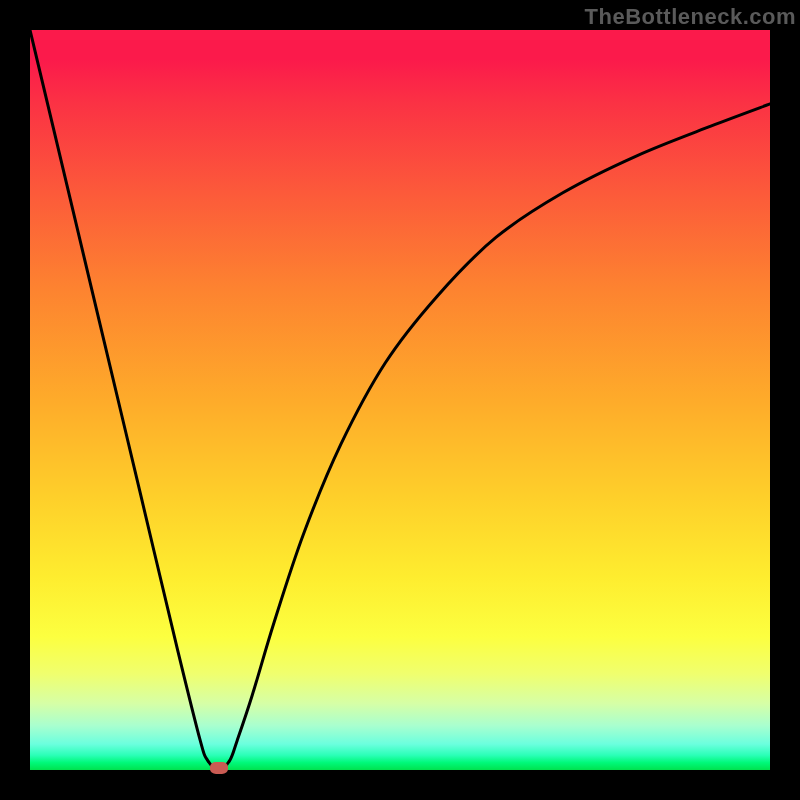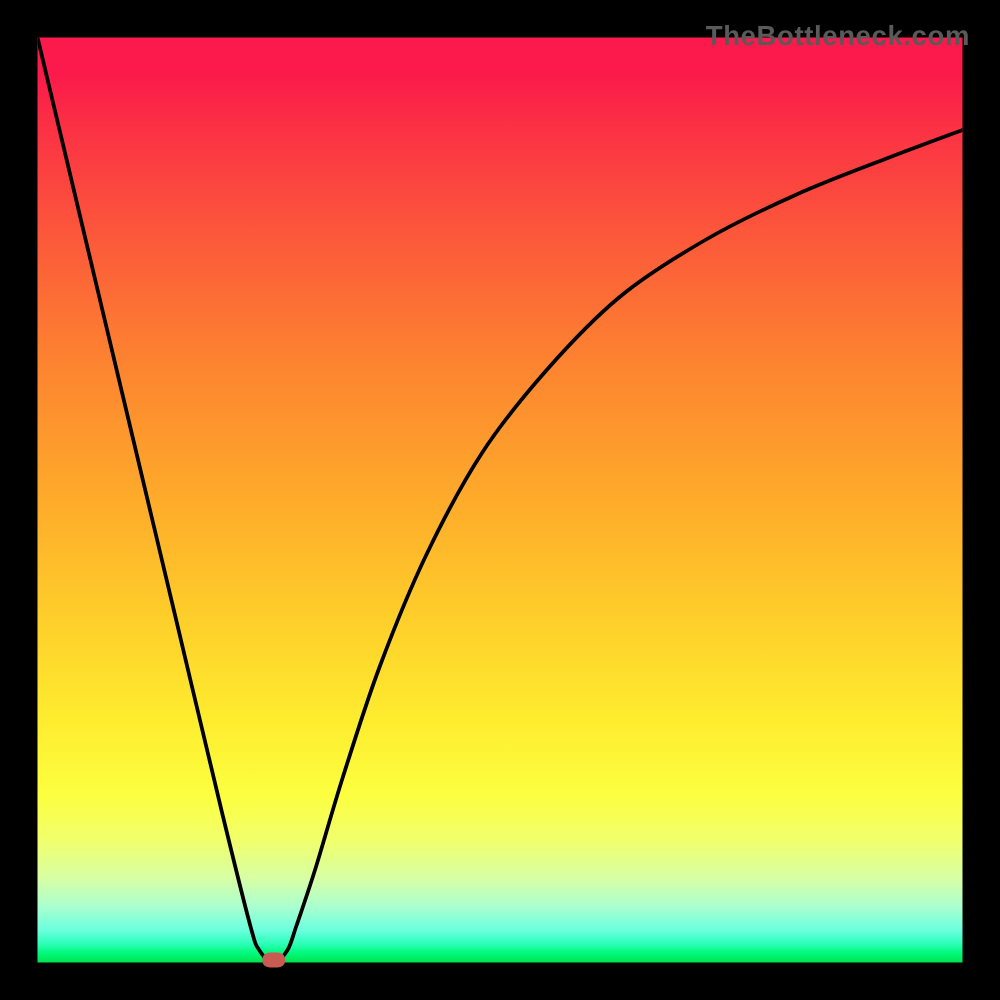--- a/index.html
+++ b/index.html
@@ -13,28 +13,27 @@
   }
   .frame {
     position: relative;
     width: 800px;
     height: 800px;
     background: #000;
   }
   .watermark {
     position: absolute;
     top: 4px;
-    right: 24px;
+    right: 4px;
     color: #5a5a5a;
     font-size: 22px;
     font-weight: 600;
     letter-spacing: 0.5px;
     z-index: 5;
     user-select: none;
-    margin-top: 12px;
   }
   .plot {
     position: absolute;
     left: 30px;
     top: 30px;
     width: 740px;
     height: 740px;
     background: linear-gradient(to bottom,
       #fb1a4b 0%,
       #fb1a4b 4%,

